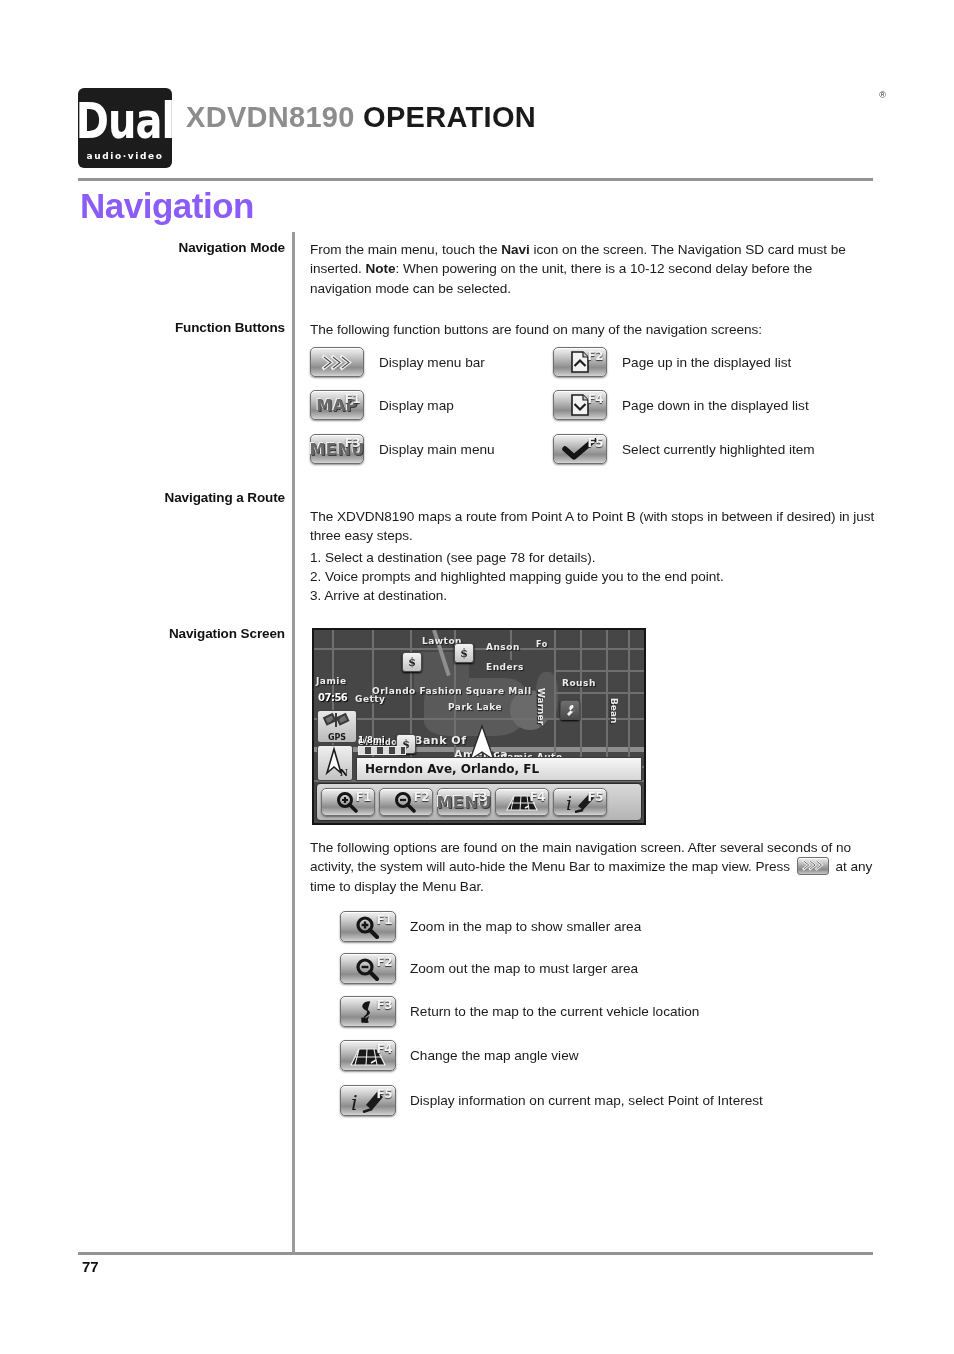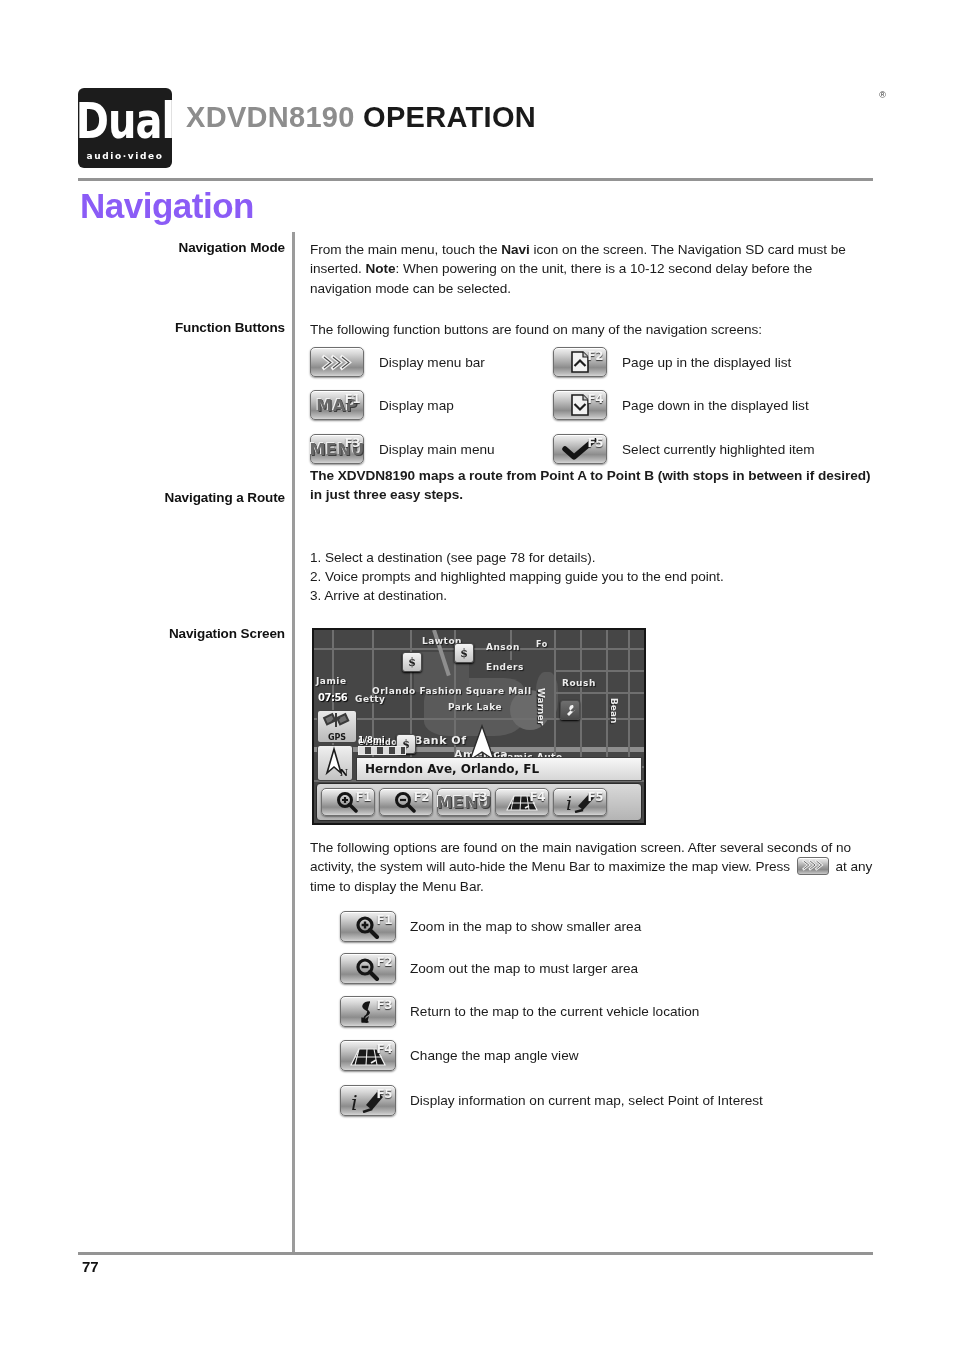--- a/index.html
+++ b/index.html
@@ -256,21 +256,21 @@
         <svg width="36" height="22" viewBox="0 0 36 22">
           <path d="M3 11 L12 19 L32 2" fill="none" stroke="#141414" stroke-width="5.5" stroke-linecap="round" stroke-linejoin="round"></path>
         </svg>
       </span>
       <span class="fkey">F5</span>
     </div>
     <div class="fbtext">Select currently highlighted item</div>
   </div>
 
   <div class="label" style="top:490px;">Navigating a Route</div>
-  <div class="body-text" style="top:466px;font-weight:bold;">The XDVDN8190 maps a route from Point A to Point B (with stops in between if desired) in just three easy steps.</div>
+  <div class="body-text" style="top:507px;">The XDVDN8190 maps a route from Point A to Point B (with stops in between if desired) in just three easy steps.</div>
   <div class="body-text" style="top:548px;">1. Select a destination (see page 78 for details).</div>
   <div class="body-text" style="top:567px;">2. Voice prompts and highlighted mapping guide you to the end point.</div>
   <div class="body-text" style="top:586px;">3. Arrive at destination.</div>
 
   <div class="label" style="top:626px;">Navigation Screen</div>
 
   <div class="navscreen">
     <div class="map-bg"></div>
 
     <div class="blockarea" style="left:110px; top:48px; width:100px; height:58px; border-radius:40% 20% 30% 25%;"></div>

